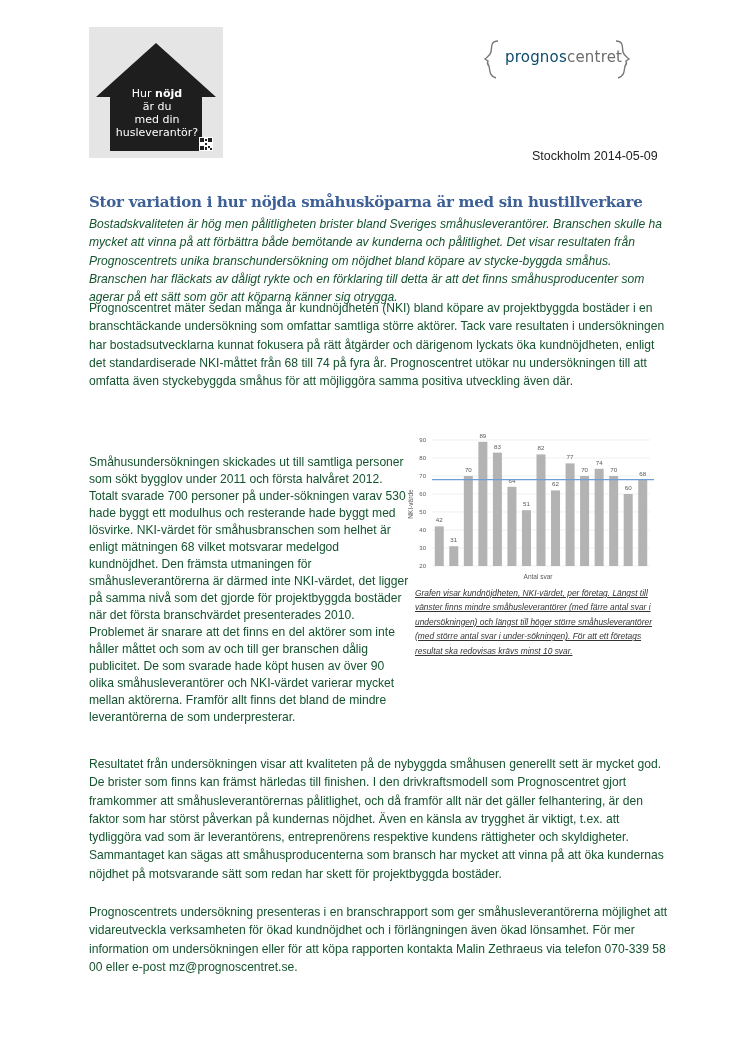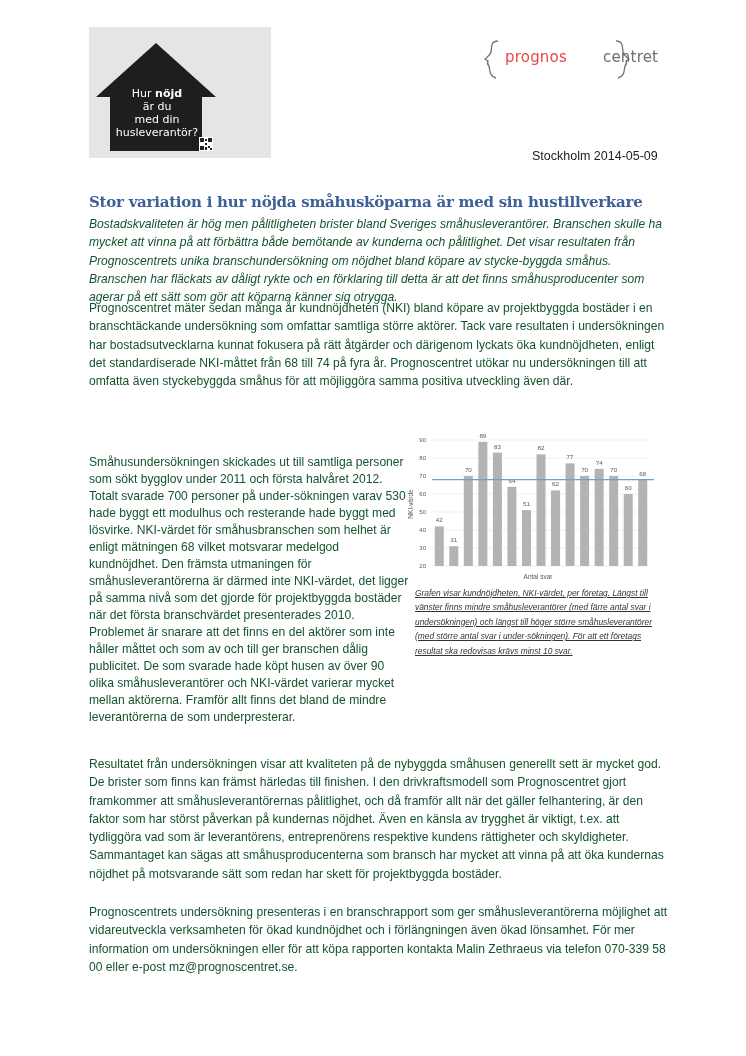--- a/index.html
+++ b/index.html
@@ -1,33 +1,33 @@
 <!DOCTYPE html>
 <html><head>
 <meta charset="utf-8">
 <style>
   html, body { margin: 0; padding: 0; background: #ffffff; }
   body { width: 746px; height: 1056px; position: relative; overflow: hidden;
          font-family: "Liberation Sans", sans-serif; color: #1a1a1a; }
   .abs { position: absolute; }
 
   
-  #house-logo { left: 89px; top: 27px; width: 134px; height: 131px; background: #e5e5e5; padding-left: 48px; }
+  #house-logo { left: 89px; top: 27px; width: 134px; height: 131px; background: #e5e5e5; }
   #house-logo svg { position: absolute; left: 0; top: 0; }
   .house-text { position: absolute; left: 22px; top: 60px; width: 92px; text-align: center;
                 color: #ffffff; font-family: "DejaVu Sans", sans-serif; font-size: 11px; line-height: 13px; }
   .house-text b { font-weight: bold; }
   .qr { position: absolute; left: 110px; top: 110px; width: 14px; height: 14px; background: #fff; }
 
   
   #brand-logo { left: 478px; top: 38px; width: 160px; height: 44px; }
   .brand-word { position: absolute; left: 27px; top: 10px; font-family: "DejaVu Sans", sans-serif;
                 font-size: 15px; letter-spacing: 0.2px; }
-  .brand-a { color: #ef4444; }
-  .brand-b { color: #6d6d6d; margin-left: 36px; }
+  .brand-a { color: #0c4a6e; }
+  .brand-b { color: #6d6d6d; }
 
   #dateline { left: 532px; top: 149px; font-family: "Liberation Sans", sans-serif; font-size: 12.5px; color: #222; }
 
   #headline { left: 89px; top: 193px; width: 580px; font-family: "DejaVu Serif", serif; font-weight: bold;
               font-size: 15px; color: #3d6096; letter-spacing: -0.25px; white-space: nowrap; }
 
   .para { position: absolute; left: 89px; font-family: "Liberation Sans", sans-serif; font-size: 12.1px;
           line-height: 18.3px; color: #14532d; }
   #lead { top: 215px; width: 575px; font-style: italic; }
   #p1 { top: 299px; width: 580px; }

